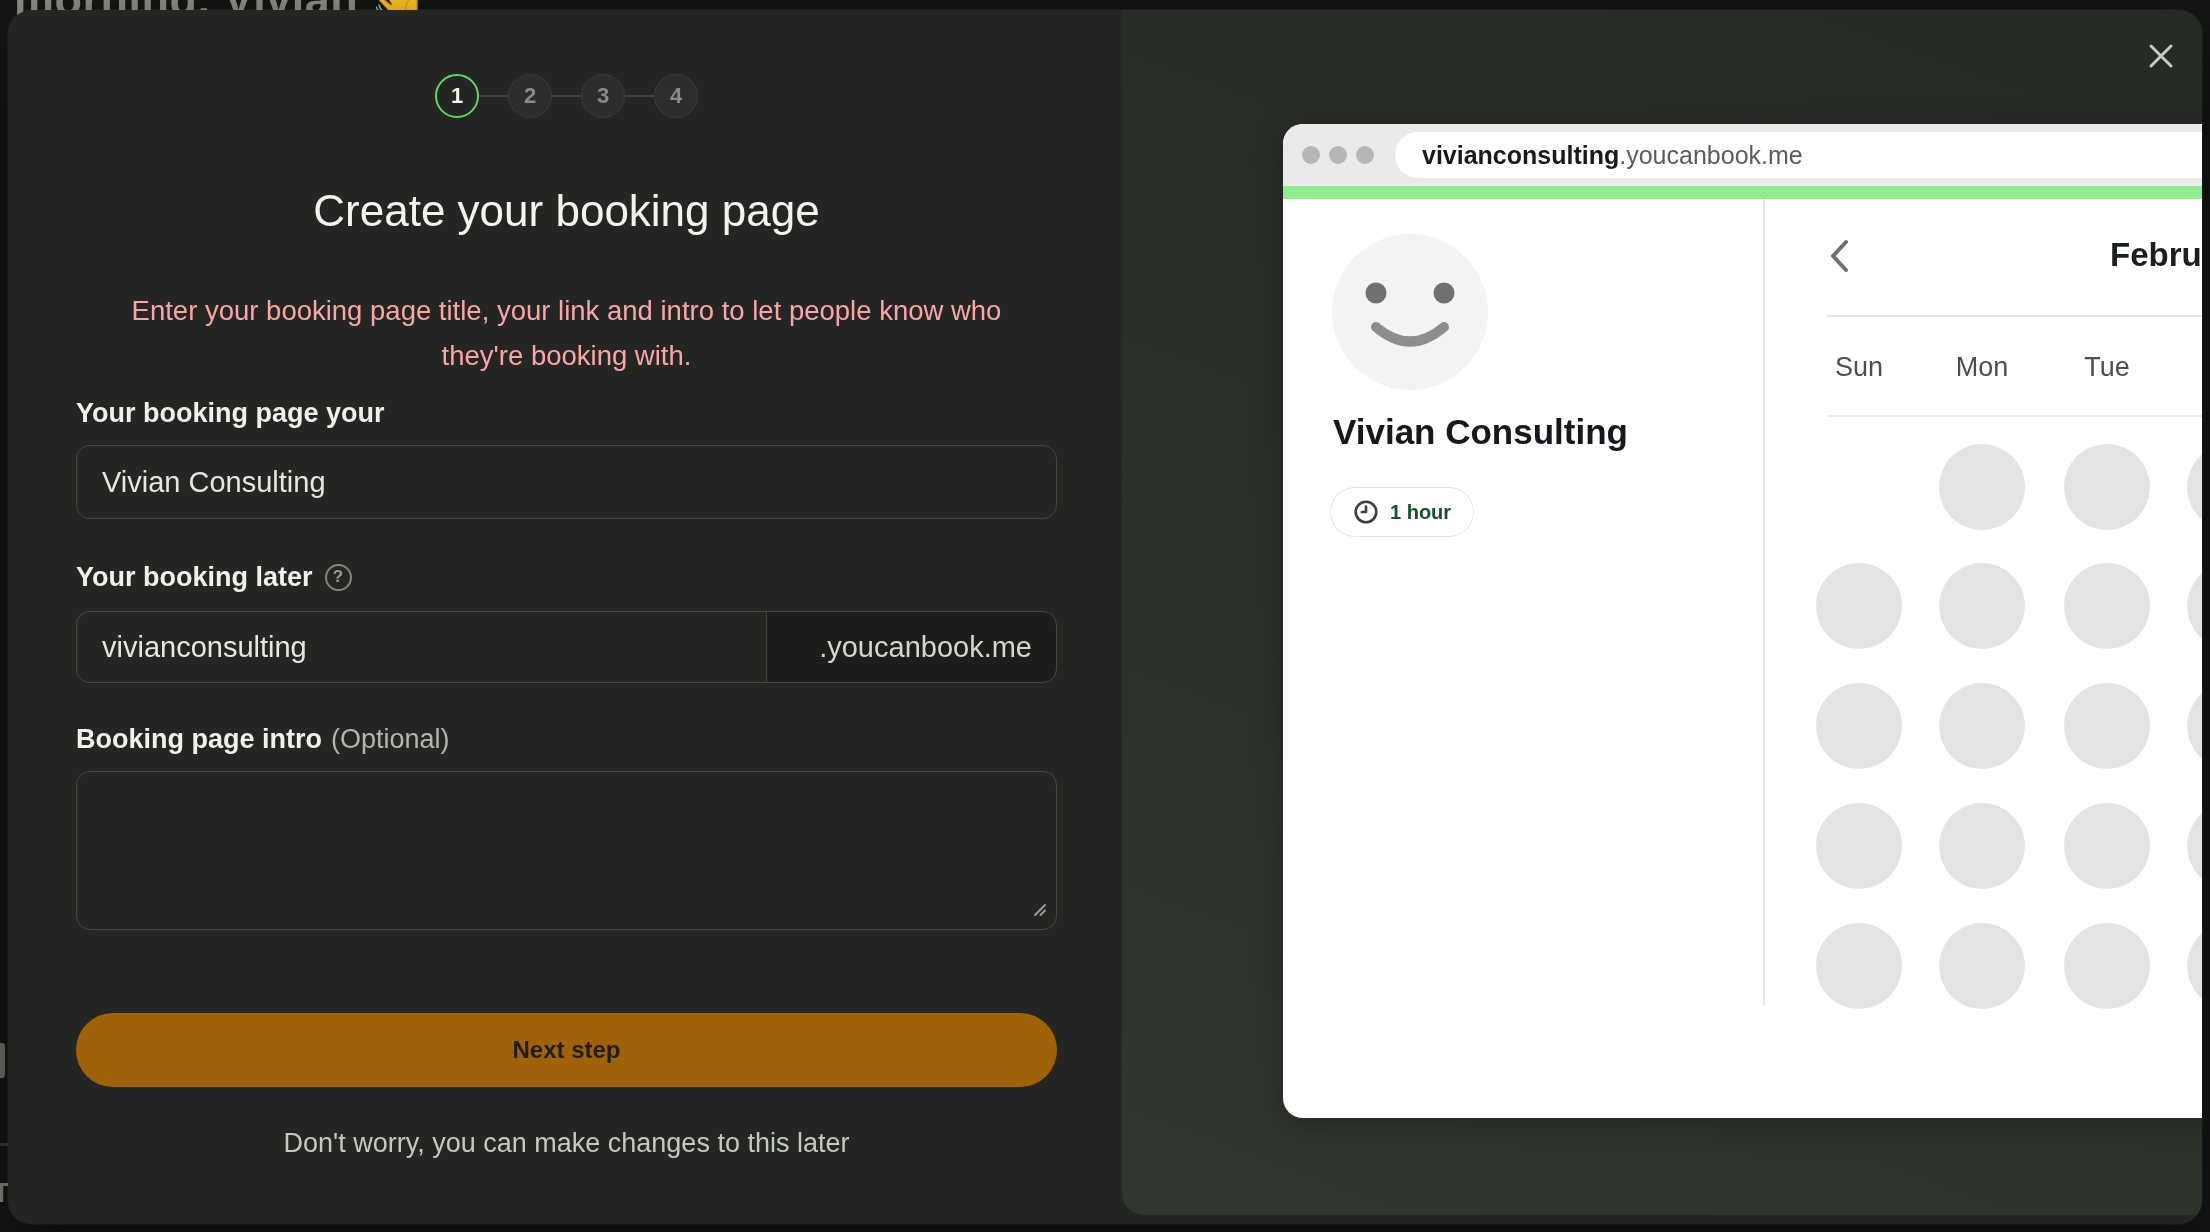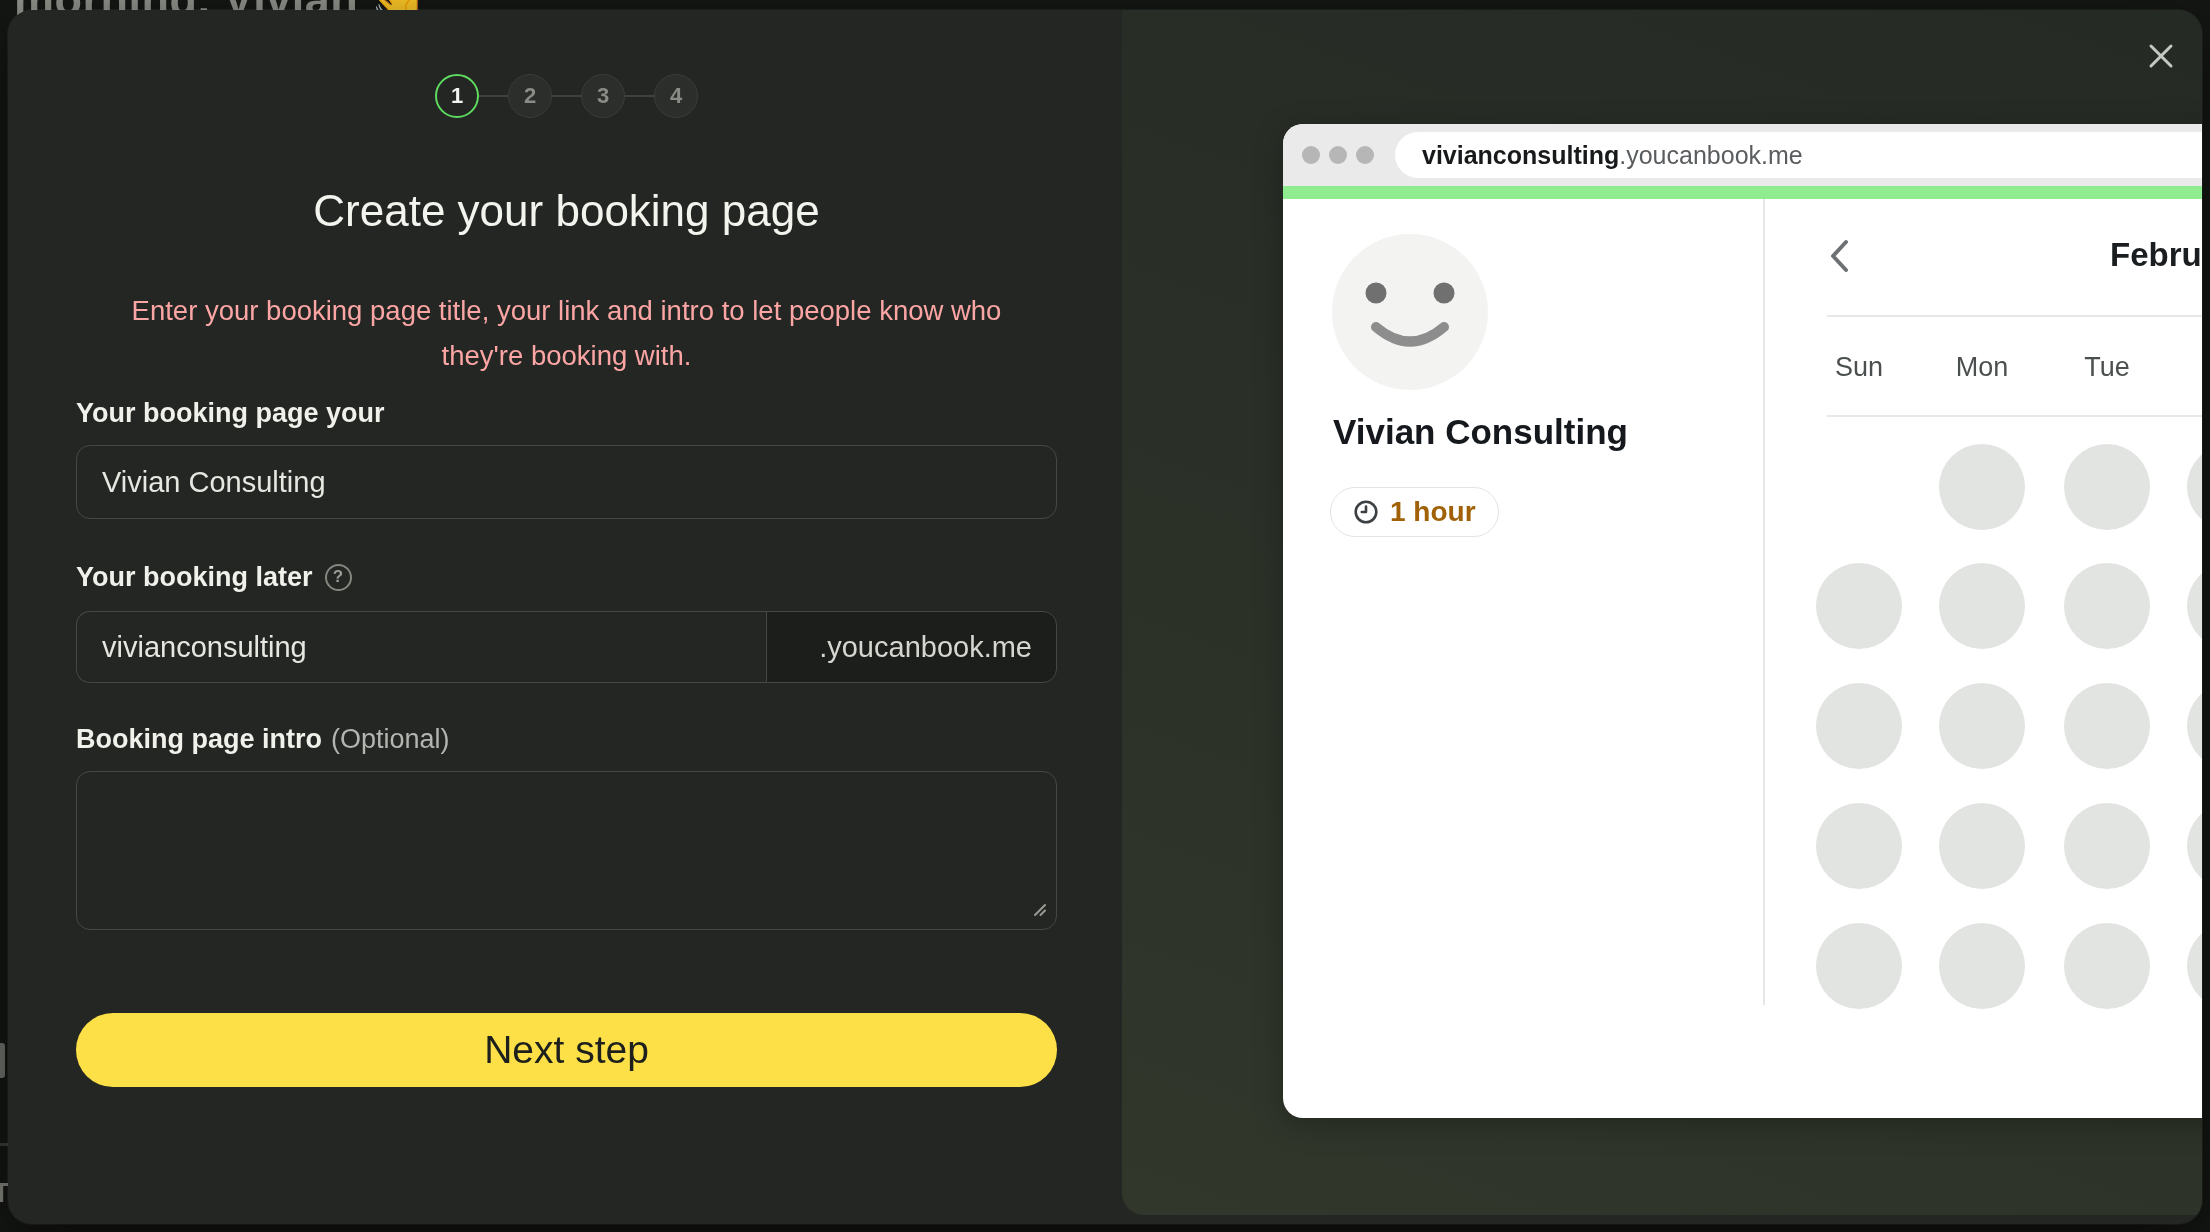--- a/index.html
+++ b/index.html
@@ -63,21 +63,21 @@
                display:flex;align-items:center;justify-content:flex-end;
                padding-right:24px;font-size:29px;color:#d6d6d1;}
   .intro-area{position:absolute;left:68px;top:761px;width:981px;height:159px;box-sizing:border-box;
               background:transparent;border:1.5px solid #454842;border-radius:14px;
               resize:none;outline:none;padding:18px 24px;font-size:29px;color:#e7e7e2;
               font-family:"Liberation Sans",sans-serif;}
   .resize-glyph{position:absolute;left:1022px;top:890px;pointer-events:none;}
 
   
   .next-btn{position:absolute;left:68px;top:1003px;width:981px;height:74px;border:none;
-            border-radius:37px;background:#fde047;color:#1c1f1b;font-size:39px;font-weight:400;
+            border-radius:37px;background:#a16207;color:#1c1f1b;font-size:24px;font-weight:700;
             cursor:pointer;font-family:"Liberation Sans",sans-serif;}
   .footer-note{position:absolute;left:68px;top:1118px;width:981px;text-align:center;
                font-size:27px;color:#c6c8c3;}
 
   
   .close-btn{position:absolute;top:27px;right:22px;width:38px;height:38px;background:transparent;
              border:none;cursor:pointer;display:flex;align-items:center;justify-content:center;padding:0;}
 
   
   .browser{position:absolute;left:161px;top:114px;width:960px;height:994px;background:#ffffff;
@@ -96,21 +96,21 @@
   .v-divider{position:absolute;left:480px;top:75px;width:1.5px;height:806px;background:#e7e7e5;}
 
   
   .avatar{position:absolute;left:49px;top:110px;width:156px;height:156px;border-radius:50%;
           background:#f3f3f2;}
   .profile-name{position:absolute;left:50px;top:286px;font-size:35px;font-weight:700;
                 color:#15181c;line-height:44px;white-space:nowrap;}
   .duration-badge{position:absolute;left:47px;top:363px;height:50px;box-sizing:border-box;
                   border:1.5px solid #e3e3e3;border-radius:26px;display:inline-flex;
                   align-items:center;gap:11px;padding:0 22px;background:#fff;}
-  .duration-label{font-size:28px;font-weight:700;color:#a16207;}
+  .duration-label{font-size:20px;font-weight:700;color:#14532d;}
 
   
   .cal-chevron{position:absolute;left:544px;top:114px;cursor:default;}
   .month{position:absolute;left:827px;top:112px;font-size:33px;font-weight:700;color:#1b1e20;
          line-height:38px;white-space:nowrap;}
   .h-div{position:absolute;left:544px;width:420px;height:1.5px;background:#e8e8e6;}
   .h-div-1{top:191px;}
   .h-div-2{top:291px;}
   .day-label{position:absolute;top:228px;width:90px;text-align:center;font-size:27px;
              color:#4c4f50;}
@@ -160,20 +160,21 @@
       <div class="field-label label-3">
         <span>Booking page intro</span>
         <span class="optional">(Optional)</span>
       </div>
       <textarea class="intro-area" style=""></textarea>
       <svg class="resize-glyph" width="17" height="17" viewBox="0 0 17 17">
         <path d="M15 5 L5 15 M15 10.5 L10.5 15" stroke="#999c95" stroke-width="2" stroke-linecap="round" fill="none"></path>
       </svg>
 
       <button class="next-btn">Next step</button>
+      <div class="footer-note">Don't worry, you can make changes to this later</div>
     </div>
 
     <div class="panel-right">
 
       <div class="browser">
         <div class="browser-bar">
           <div class="dots">
             <span class="dot"></span>
             <span class="dot"></span>
             <span class="dot"></span>

